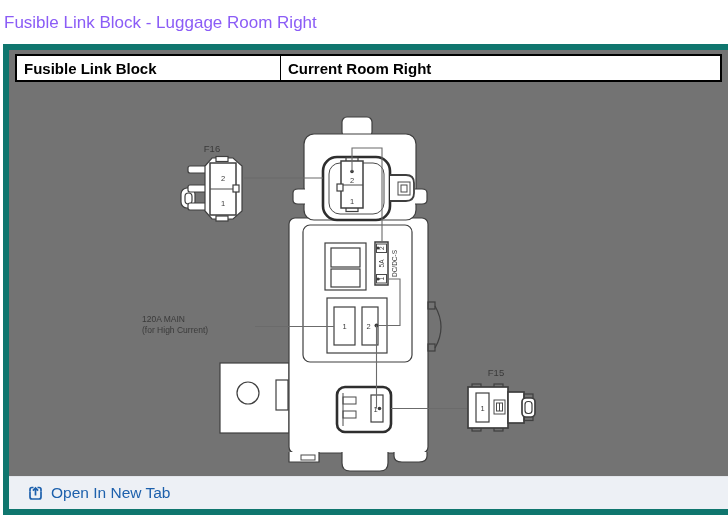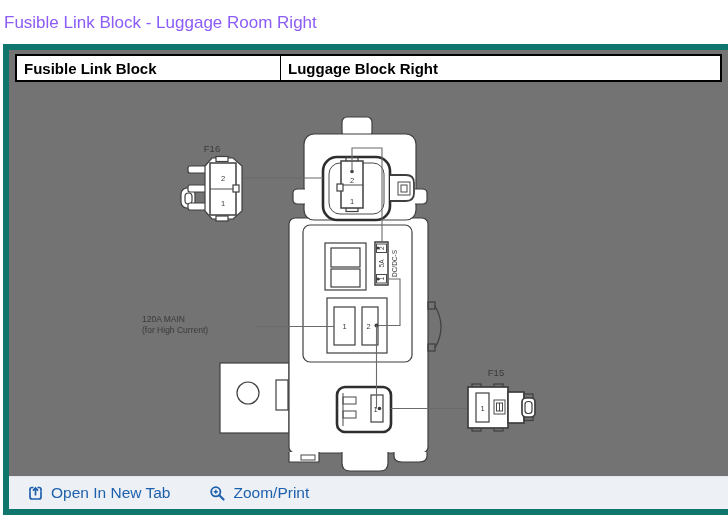--- a/index.html
+++ b/index.html
@@ -36,39 +36,39 @@
   .trace{ fill:none; stroke:#6b6b6b; stroke-width:1.1; }
   .dot  { fill:#3a3a3a; stroke:none; }
   .lbl  { font-family:"Liberation Sans",sans-serif; font-size:9.5px; fill:#3a3a3a; }
   .lbl2 { font-family:"Liberation Sans",sans-serif; font-size:8.5px; fill:#3a3a3a; }
   .pin  { font-family:"Liberation Sans",sans-serif; font-size:7.5px; fill:#3a3a3a; }
   .tiny { font-family:"Liberation Sans",sans-serif; font-size:6.5px; fill:#3a3a3a; }
 
   .footer {
     position:absolute; left:0; right:0; bottom:0; height:33px;
     background:#edf0f5; border-top:1px solid #e3e6eb;
-    display:flex; align-items:center; 
+    display:flex; align-items:center; justify-content:space-between;
     padding:0 34px 0 18px; box-sizing:border-box;gap:39px;
   }
   .flink {
     color:#1d60ac; font-size:15.5px; display:flex; align-items:center;
     gap:7px; cursor:pointer; white-space:nowrap;
   }
   .flink svg { display:block; }
 </style>
 </head>
 <body>
 
 <div class="page-title">Fusible Link Block - Luggage Room Right</div>
 
 <div class="content-box">
 
   <div class="table-header">
     <div class="cell cell1">Fusible Link Block</div>
-    <div class="cell cell2">Luggage Block Right</div>
+    <div class="cell cell2">Current Room Right</div>
   </div>
 
   <svg class="diagram-svg" viewBox="4 45 719 459" xmlns="http://www.w3.org/2000/svg">
 
     <g>
 
       <rect x="215" y="358" width="69" height="70" class="s1"></rect>
       <circle cx="243" cy="388" r="11" class="s1n"></circle>
       <rect x="271" y="375" width="12" height="30" class="s1n"></rect>
 
@@ -197,23 +197,15 @@
 
   <div class="footer">
     <div class="flink">
       <svg width="17" height="17" viewBox="0 0 17 17">
         <path d="M3,6.5 V12 q0,2 2,2 H12 q2,0 2,-2 V6.5" fill="none" stroke="#1d60ac" stroke-width="1.7"></path>
         <path d="M3,6.5 V4.5 q0,-2 2,-2 h1.5 M14,6.5 V4.5 q0,-2 -2,-2 h-1.5" fill="none" stroke="#1d60ac" stroke-width="1.7"></path>
         <path d="M8.5,10.5 V3.2 M5.9,5.6 L8.5,3 L11.1,5.6" fill="none" stroke="#1d60ac" stroke-width="1.7"></path>
       </svg>
       <span>Open In New Tab</span>
     </div>
-    <div class="flink">
-      <svg width="17" height="17" viewBox="0 0 17 17">
-        <circle cx="6.8" cy="6.8" r="4.6" fill="none" stroke="#1d60ac" stroke-width="1.8"></circle>
-        <path d="M6.8,4.8 V8.8 M4.8,6.8 H8.8" fill="none" stroke="#1d60ac" stroke-width="1.4"></path>
-        <path d="M10.3,10.3 L14.6,14.6" fill="none" stroke="#1d60ac" stroke-width="2.1" stroke-linecap="round"></path>
-      </svg>
-      <span>Zoom/Print</span>
-    </div>
   </div>
 
 </div>
 
 </body></html>

